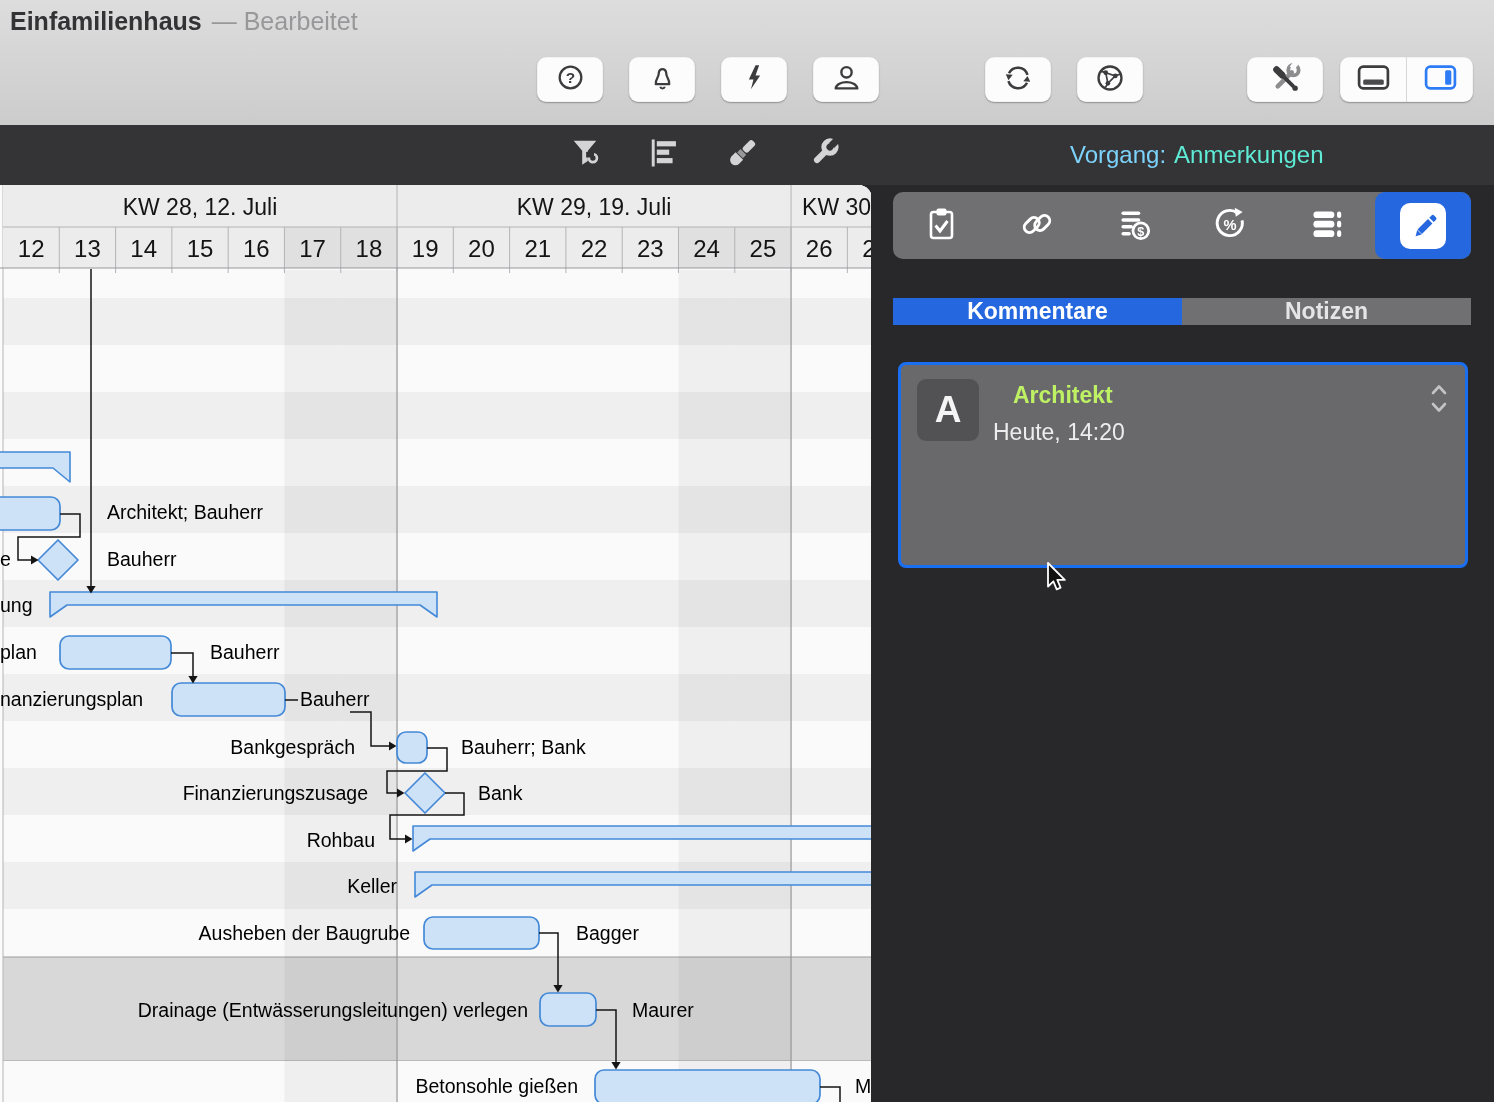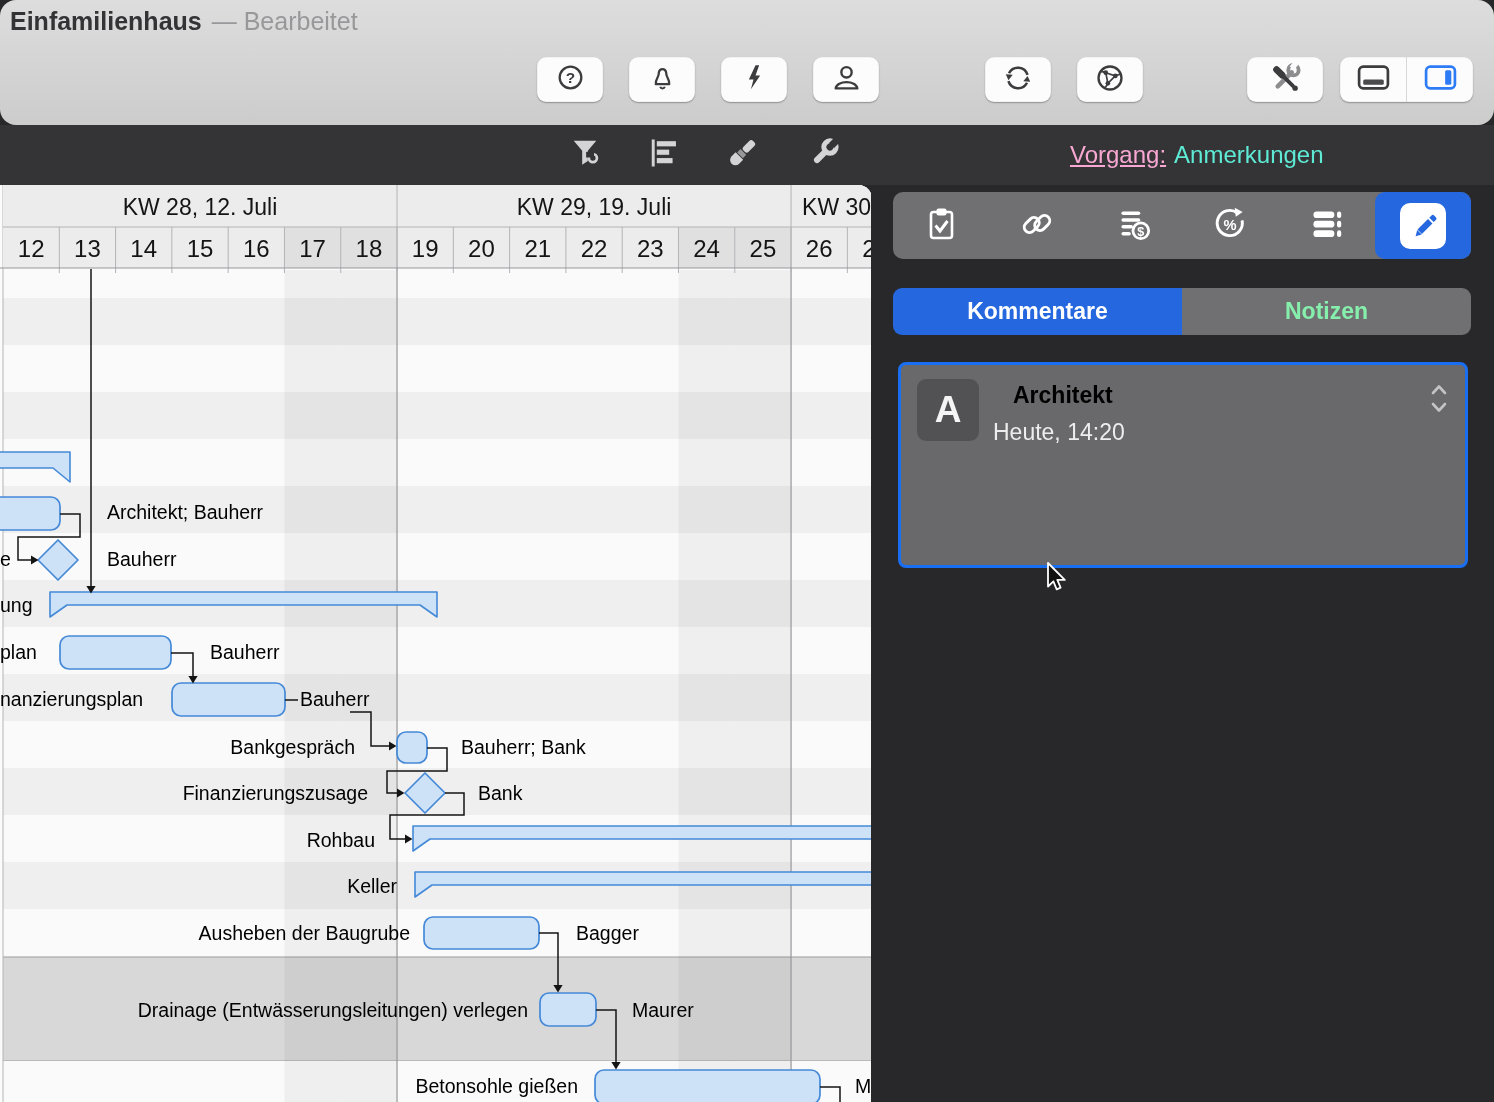--- a/index.html
+++ b/index.html
@@ -1,59 +1,59 @@
 <!DOCTYPE html>
 <html><head>
 <meta charset="utf-8">
 <style>
   html,body{margin:0;padding:0;width:1494px;height:1102px;overflow:hidden;
     font-family:"Liberation Sans","DejaVu Sans",sans-serif;background:#28282a;position:relative;}
   #stage{position:absolute;inset:0;width:1494px;height:1102px;}
 
   
   #titlebar{position:absolute;left:0;top:0;width:1494px;height:125px;
-    background:linear-gradient(#dddddd,#cccccc);border-radius:16px;}
+    background:linear-gradient(#dddddd,#cccccc);}
   .wtitle{position:absolute;left:10px;top:7px;font-size:25px;color:#333335;font-weight:700;white-space:nowrap;}
   .wtitle .t2{font-weight:400;color:#98989a;margin-left:10px;}
   .tb-btn{position:absolute;top:57px;height:45px;width:66px;background:#fcfcfc;border-radius:9px;
     box-shadow:0 1px 1.5px rgba(0,0,0,.3), inset 0 0 0 0.5px rgba(0,0,0,.08);
     display:flex;align-items:center;justify-content:center;}
   .tb-group{position:absolute;top:57px;height:45px;background:#fcfcfc;border-radius:9px;
     box-shadow:0 1px 1.5px rgba(0,0,0,.3), inset 0 0 0 0.5px rgba(0,0,0,.08);
     display:flex;align-items:center;}
   .tb-group .half{width:66px;height:45px;display:flex;align-items:center;justify-content:center;}
   .tb-group .div{width:1px;height:45px;background:#d8d8d8;}
 
   
   #darkbar{position:absolute;left:0;top:125px;width:1494px;height:60px;background:#343436;}
   .db-btn{position:absolute;top:8px;width:44px;height:44px;display:flex;align-items:center;justify-content:center;}
   .insp-title{position:absolute;left:1070px;top:0;height:60px;line-height:60px;font-size:24px;white-space:nowrap;}
-  .insp-title .dim{color:#f9a8d4;text-decoration:underline;}
+  .insp-title .dim{color:#7dd3fc;}
   .insp-title .strong{color:#5eead4;margin-left:8px;margin-top:48px;}
 
   
   #gantt-wrap{position:absolute;left:0;top:185px;width:872px;height:917px;
     border-top-right-radius:14px;overflow:hidden;background:#fbfbfb;}
   #gantt-svg{display:block;}
 
   
   #panel{position:absolute;left:871px;top:185px;width:623px;height:917px;background:#28282a;}
   .seg-icons{position:absolute;left:22px;top:7px;width:578px;height:67px;background:#707073;border-radius:10px;display:flex;}
   .seg{flex:1;display:flex;align-items:center;justify-content:center;}
   .seg.active{background:#2467df;border-radius:10px;}
   .seg-active-sq{width:46px;height:46px;background:#ffffff;border-radius:10px;display:flex;align-items:center;justify-content:center;}
-  .subtabs{position:absolute;left:22px;top:103px;width:578px;height:47px;display:flex;border-radius:9px;overflow:hidden;}
+  .subtabs{position:absolute;left:22px;top:103px;width:578px;height:47px;display:flex;border-radius:9px;overflow:hidden;align-items:center;}
   .subtab{flex:1;display:flex;align-items:center;justify-content:center;font-size:23px;font-weight:600;
-    background:#707073;color:#86efac;}
+    background:#707073;color:#e5e5e5;}
   .subtab.active{background:#2467df;color:#ffffff;}
   .card{position:absolute;left:27px;top:177px;width:570px;height:206px;box-sizing:border-box;
     background:#69696b;border:3px solid #1a6ef2;border-radius:8px;}
   .avatar{position:absolute;left:16px;top:14px;width:62px;height:62px;background:#525254;border-radius:9px;
     color:#f5f5f5;font-size:37px;font-weight:700;display:flex;align-items:center;justify-content:center;}
-  .author{position:absolute;left:112px;top:17px;font-size:23px;font-weight:700;color:#000000;}
+  .author{position:absolute;left:112px;top:17px;font-size:23px;font-weight:700;color:#bef264;}
   .time{position:absolute;left:92px;top:54px;font-size:23px;color:#ededee;text-align:center;}
   .chevrons{position:absolute;right:16px;top:18px;}
   .ctext{position:absolute;left:13px;top:98px;width:538px;font-size:23px;line-height:32.5px;color:#f2f2f3;}
 
   #cursor{position:absolute;left:1040px;top:560px;z-index:50;}
   svg{overflow:visible;}
 </style>
 </head>
 <body>
 <div id="stage">

